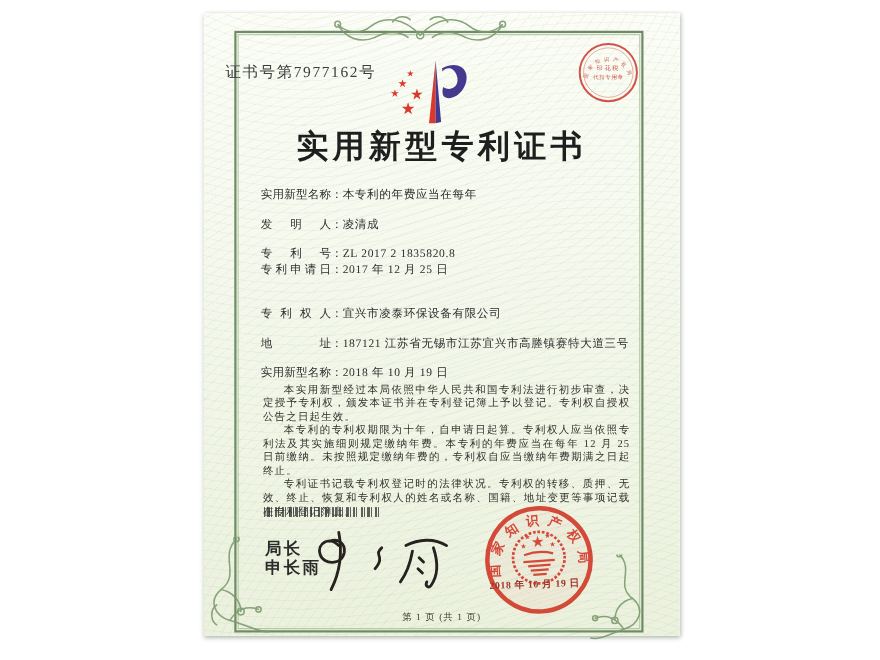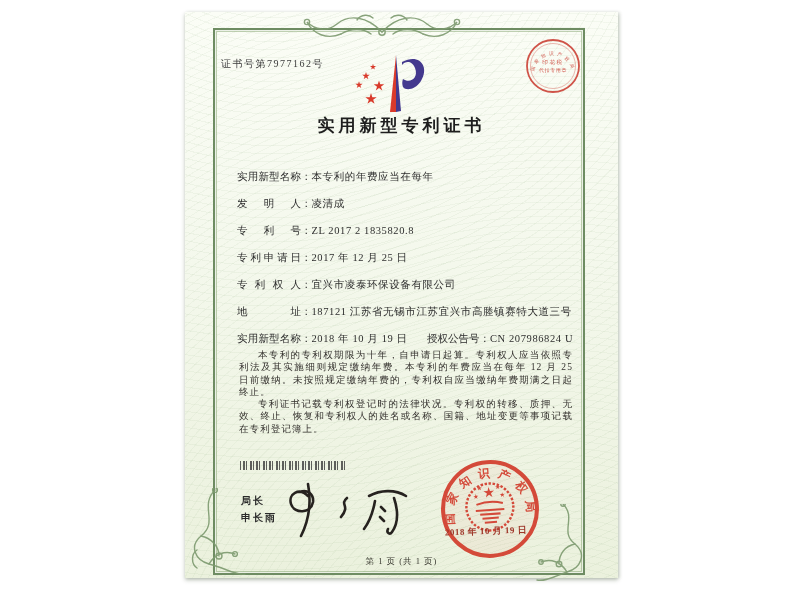--- a/index.html
+++ b/index.html
@@ -7,38 +7,38 @@
   .paper{position:absolute;left:185px;top:12px;width:433px;height:566px;
     background:linear-gradient(180deg,#fbfdf6 0%,#f4f8ec 45%,#ebf1dd 100%);
     box-shadow:0 2px 4px rgba(60,80,50,.35),2px 0 3px rgba(60,80,50,.12);}
   .paper::before{content:"";position:absolute;inset:0;pointer-events:none;
     background:
       repeating-radial-gradient(circle at 20% -30%, transparent 0 7px, rgba(130,165,115,.08) 7px 8px),
       repeating-radial-gradient(circle at 85% 130%, transparent 0 6px, rgba(130,165,115,.07) 6px 7px);}
   .frame{position:absolute;left:28px;top:16px;width:368px;height:543px;
     border:2px solid #6e8c62;
     box-shadow:inset 0 0 0 1px rgba(255,255,255,.7), inset 0 0 0 2px rgba(140,170,120,.55);}
-  .cert-no{position:absolute;left:36px;top:45px;font-size:10px;color:#3c3c3c;letter-spacing:1.5px;white-space:nowrap;}
+  .cert-no{position:absolute;left:20px;top:45px;font-size:14px;color:#3c3c3c;letter-spacing:1.5px;white-space:nowrap;}
   .logo{position:absolute;left:167px;top:40px;}
   .title{position:absolute;left:0;top:102px;width:100%;text-align:center;
-    font-size:17px;font-weight:bold;color:#1e1e1e;letter-spacing:4px;white-space:nowrap;}
+    font-size:29px;font-weight:bold;color:#1e1e1e;letter-spacing:4px;white-space:nowrap;}
   .fields{position:absolute;left:52px;top:158px;font-size:10.5px;color:#2e2e2e;}
   .frow{position:absolute;left:0;white-space:nowrap;}
   .flabel{display:inline-block;width:64px;text-align:justify;text-align-last:justify;color:#2e2e2e;}
   .flabel2{display:inline-block;color:#2e2e2e;}
   .fvalue{letter-spacing:.6px;}
   .fpair2{position:absolute;left:190px;top:0;}
   .paras{position:absolute;left:54px;top:337px;width:334px;font-size:9.5px;line-height:12.3px;
     letter-spacing:1.1px;color:#33302d;text-align:justify;}
   .paras p{margin:0;text-indent:2em;}
   .barcode{position:absolute;left:55px;top:449px;width:106px;height:9px;
     background:repeating-linear-gradient(90deg,#3a3a3a 0 1px,transparent 1px 3px,#3a3a3a 3px 5px,transparent 5px 6px,#3a3a3a 6px 7px,transparent 7px 10px,#3a3a3a 10px 12px,transparent 12px 13px);
     opacity:.8;}
   .signoff{position:absolute;left:56px;top:480px;font-family:Liberation Serif, serif;
-    font-size:10px;font-weight:bold;color:#2b2b2b;line-height:17px;letter-spacing:2px;}
+    font-size:15px;font-weight:bold;color:#2b2b2b;line-height:17px;letter-spacing:2px;}
   .signature{position:absolute;left:92px;top:462px;}
   .big-seal{position:absolute;left:254px;top:446px;transform:rotate(-4deg);opacity:.92;}
   .seal-date{position:absolute;left:246px;top:513px;width:110px;text-align:center;
     font-size:9px;font-weight:bold;color:#9e3528;letter-spacing:.5px;transform:rotate(-2deg);white-space:nowrap;}
   .page-footer{position:absolute;left:0;top:544px;width:100%;text-align:center;
     font-size:8.5px;color:#38382f;letter-spacing:1px;}
   .small-stamp{position:absolute;left:338px;top:24px;opacity:.85;}
   .orn-top{position:absolute;left:112px;top:-6px;}
   .orn-bl{position:absolute;left:0px;top:476px;}
   .orn-br{position:absolute;left:348px;top:492px;}
@@ -98,38 +98,36 @@
   <div class="fields">
     <div class="frow" style="top:0">
       <span class="flabel">实用新型名称</span><span>：</span><span class="fvalue">本专利的年费应当在每年</span>
     </div>
     <div class="frow" style="top:27px">
       <span class="flabel">发明人</span><span>：</span><span class="fvalue">凌清成</span>
     </div>
     <div class="frow" style="top:54px">
       <span class="flabel">专利号</span><span>：</span><span class="fvalue">ZL 2017 2 1835820.8</span>
     </div>
-    <div class="frow" style="top:81px">
+    <div class="frow" style="top:68px">
       <span class="flabel">专利申请日</span><span>：</span><span class="fvalue">2017 年 12 月 25 日</span>
     </div>
     <div class="frow" style="top:108px">
       <span class="flabel">专利权人</span><span>：</span><span class="fvalue">宜兴市凌泰环保设备有限公司</span>
     </div>
     <div class="frow" style="top:135px">
       <span class="flabel">地址</span><span>：</span><span class="fvalue">187121 江苏省无锡市江苏宜兴市高塍镇赛特大道三号</span>
     </div>
     <div class="frow" style="top:162px">
       <span class="flabel">实用新型名称</span><span>：</span><span class="fvalue">2018 年 10 月 19 日</span>
-      <span class="fpair2">
-        <span class="flabel2">授权公告号</span><span>：</span><span class="fvalue">CN 207986824 U</span>
-      </span>
     </div>
   </div>
 
   <div class="paras">
+    <p>本实用新型经过本局依照中华人民共和国专利法进行初步审查，决定授予专利权，颁发本证书并在专利登记簿上予以登记。专利权自授权公告之日起生效。</p>
     <p>本专利的专利权期限为十年，自申请日起算。专利权人应当依照专利法及其实施细则规定缴纳年费。本专利的年费应当在每年 12 月 25 日前缴纳。未按照规定缴纳年费的，专利权自应当缴纳年费期满之日起终止。</p>
     <p>专利证书记载专利权登记时的法律状况。专利权的转移、质押、无效、终止、恢复和专利权人的姓名或名称、国籍、地址变更等事项记载在专利登记簿上。</p>
   </div>
 
   <div class="barcode"></div>
 
   <div class="signoff">
     <div>局长</div>
     <div>申长雨</div>
   </div>

